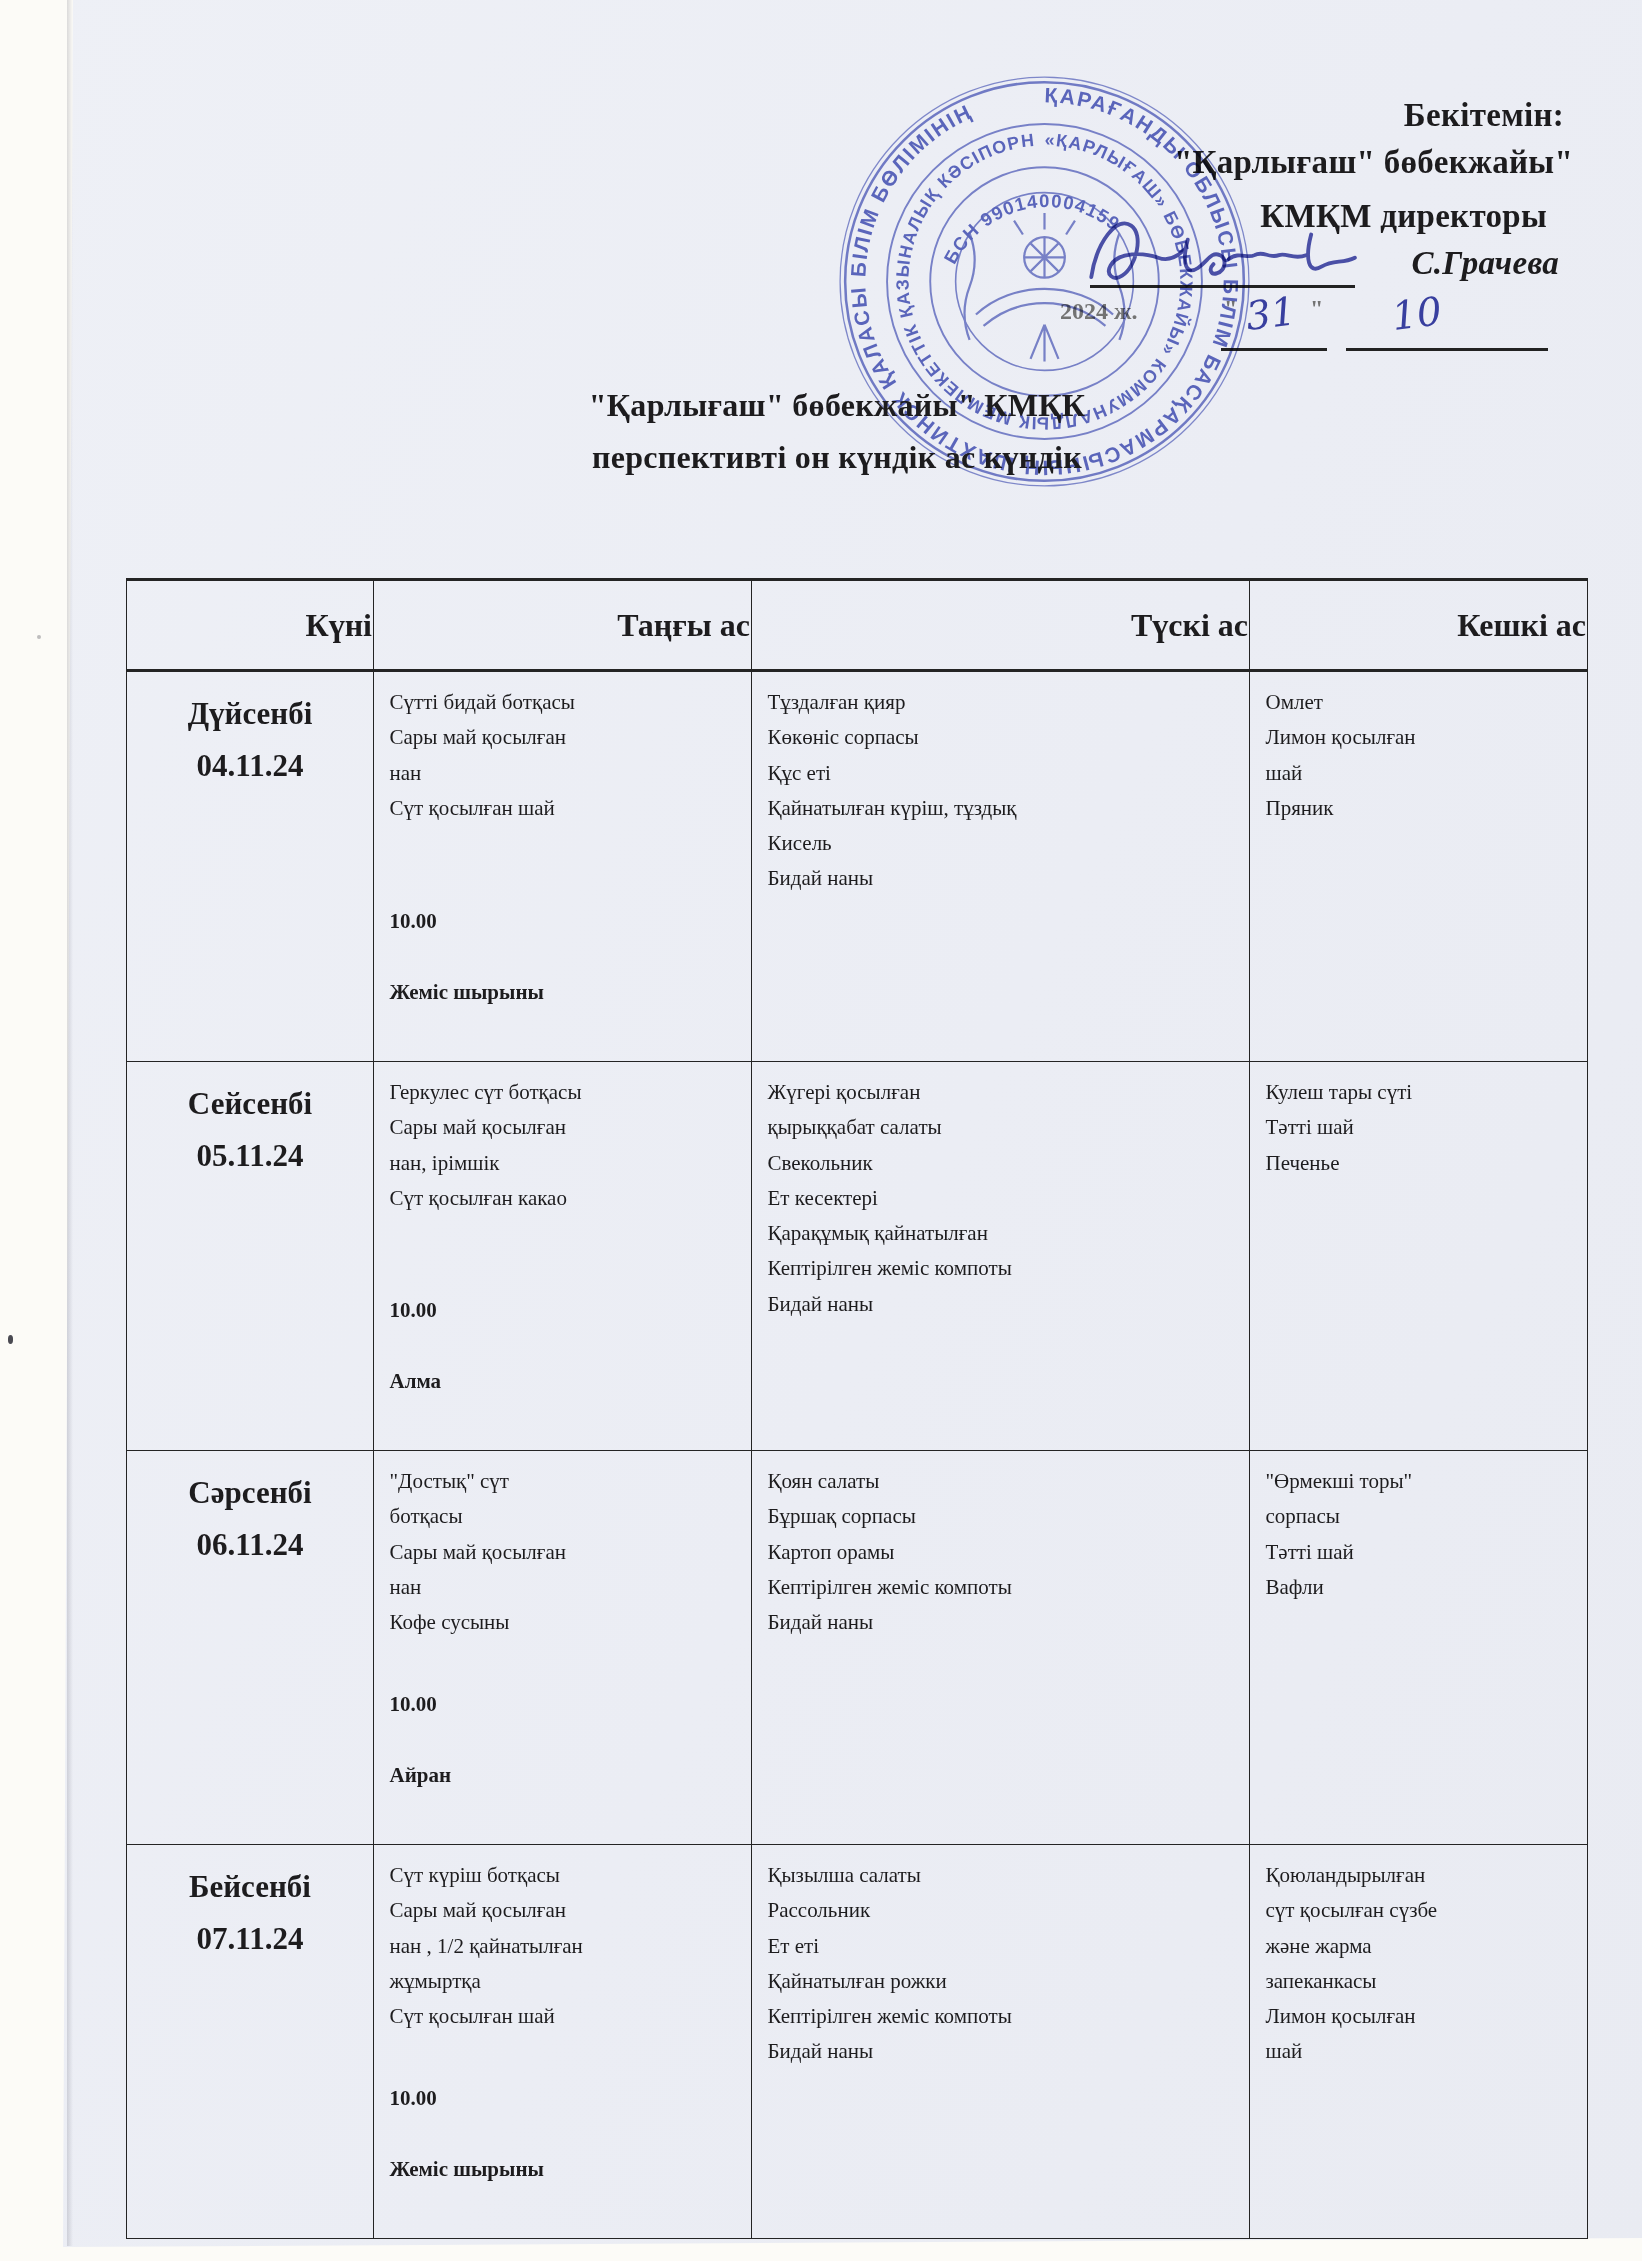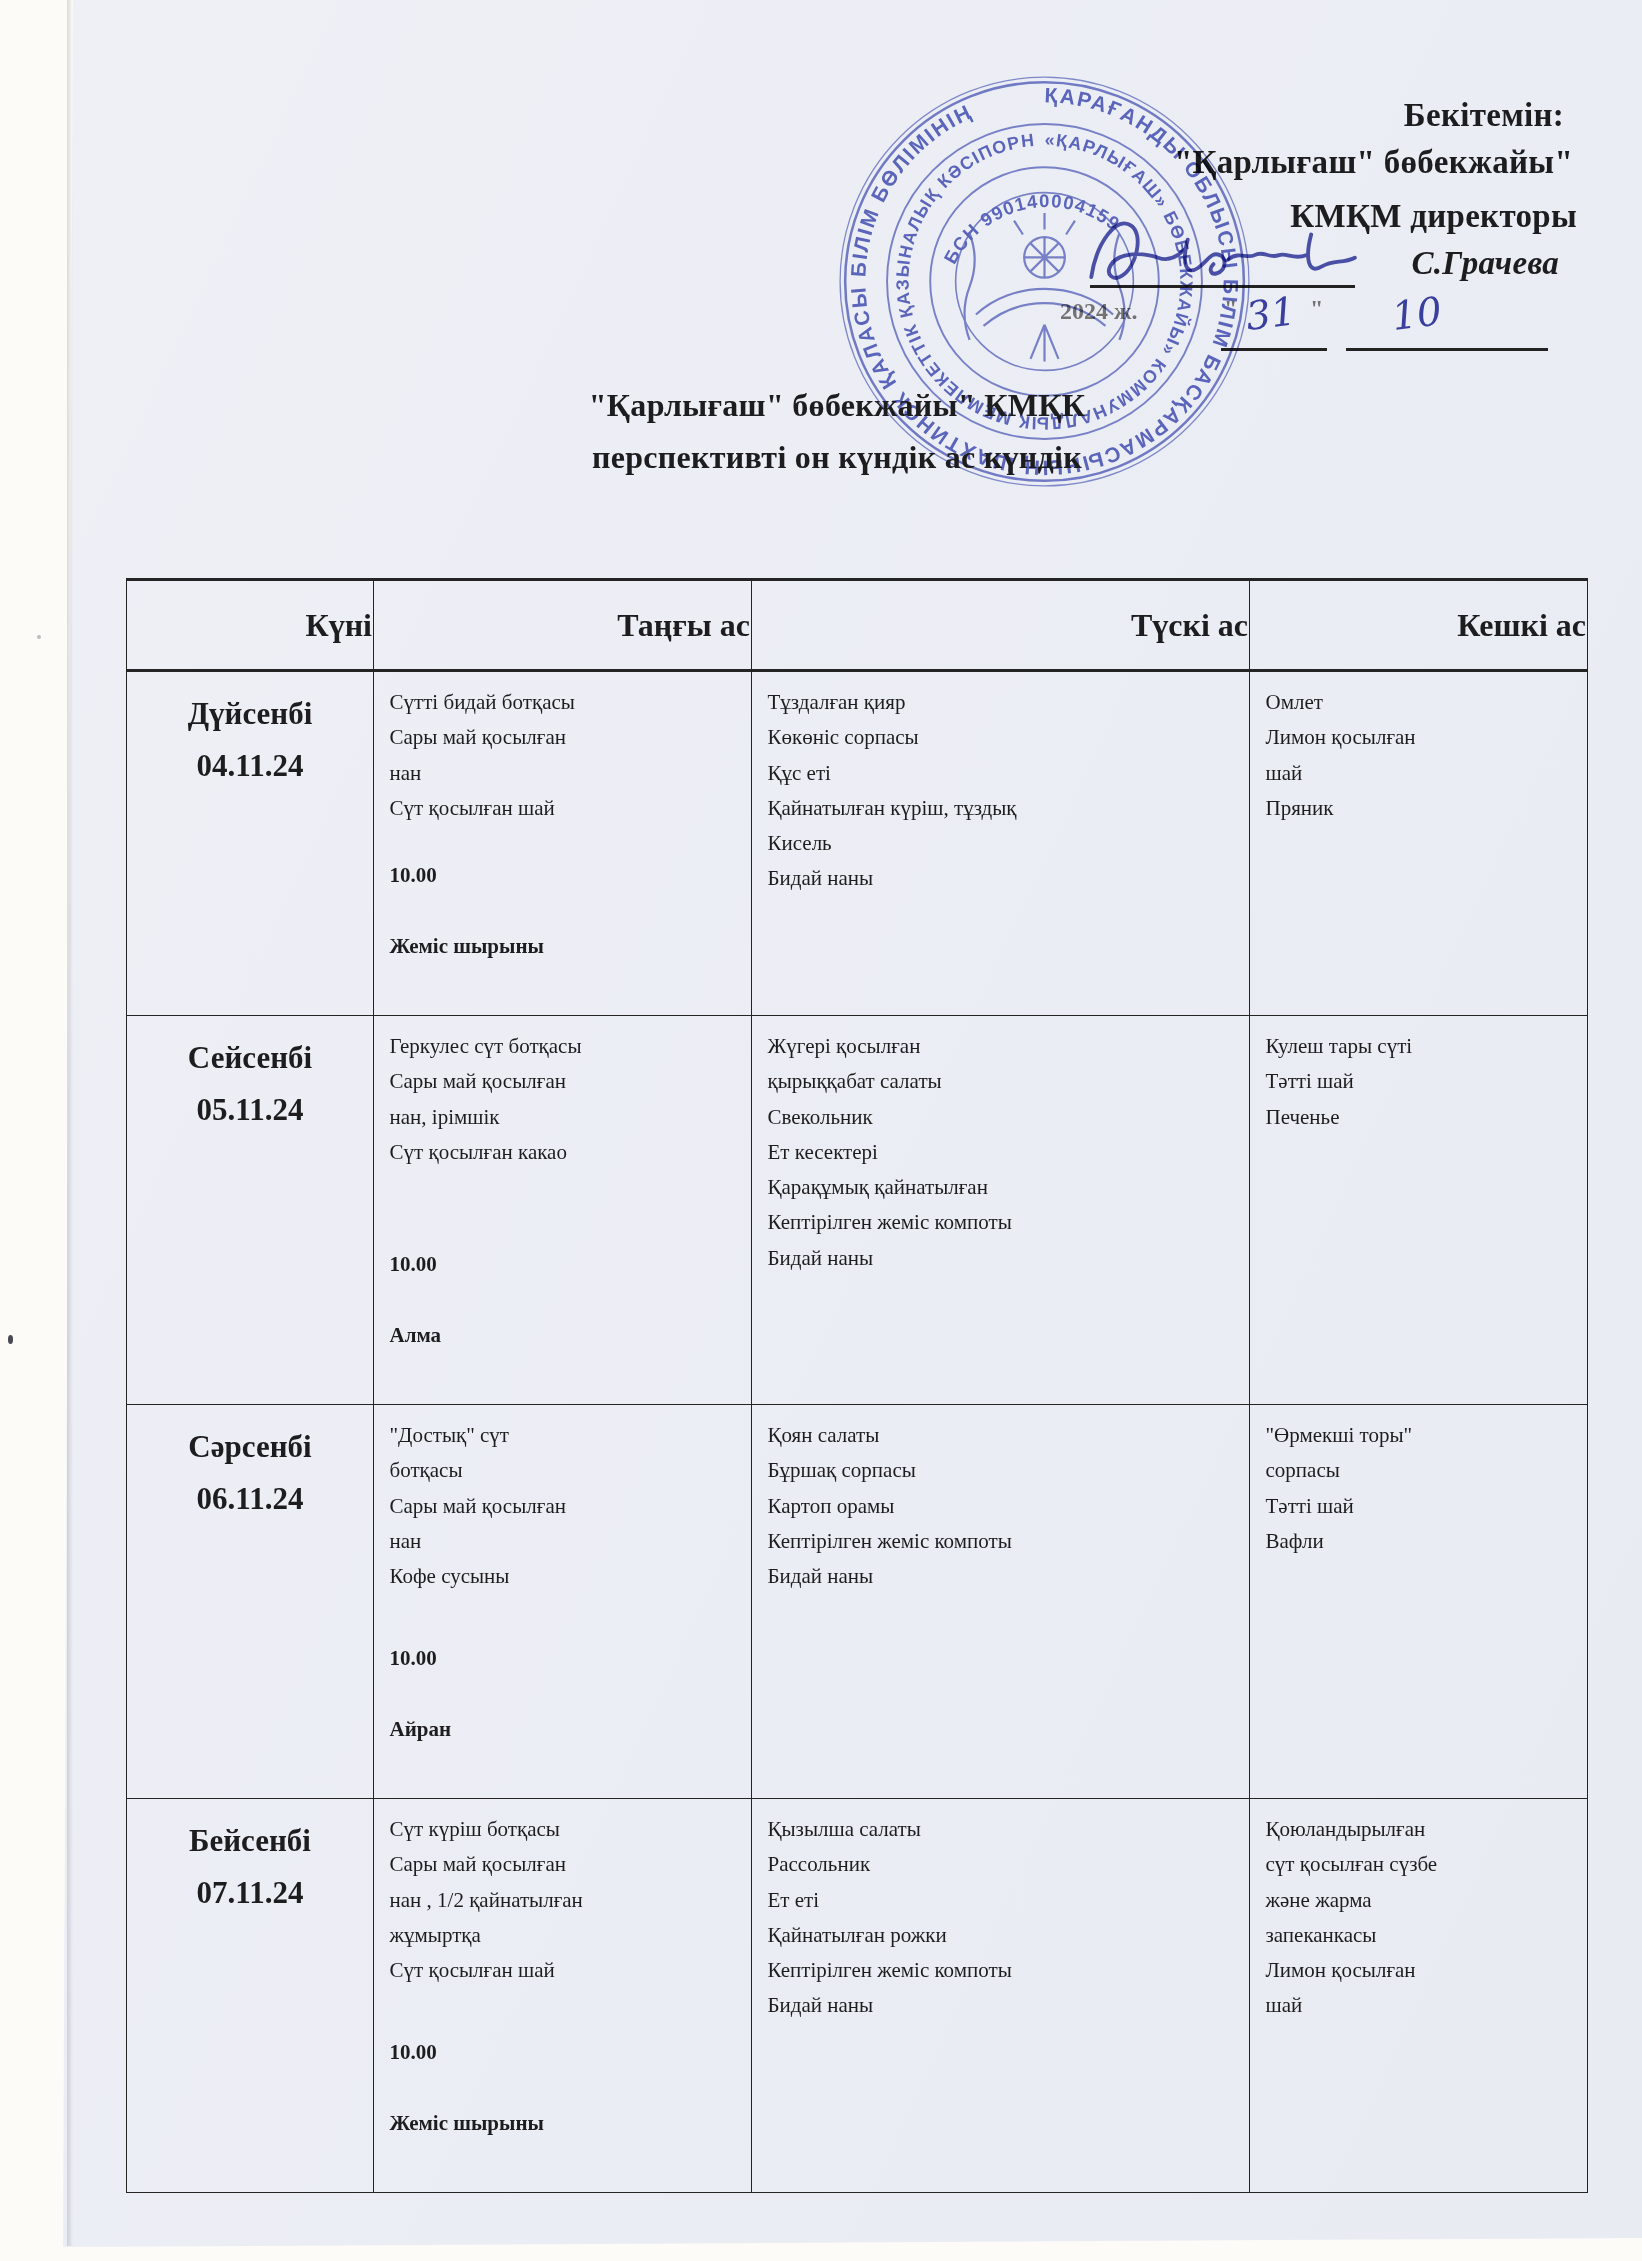--- a/index.html
+++ b/index.html
@@ -20,21 +20,21 @@
   .edge-shadow{
     position:absolute;left:67px;top:0;width:6.4px;height:2246px;
     background:linear-gradient(to right,rgba(100,100,115,.22),rgba(100,100,115,0));
   }
   .scan-speck{position:absolute;background:#4a4a52;border-radius:50%;}
 
   
   .appr{position:absolute;font-weight:bold;color:#1d1c1e;font-size:33px;letter-spacing:0.3px;white-space:nowrap;}
   .appr.l1{top:97px;right:79px;}
   .appr.l2{top:144px;right:70px;}
-  .appr.l3{top:198px;right:66px;}
+  .appr.l3{top:198px;right:96px;}
   .appr.l4{top:245px;right:84px;font-style:italic;}
   .sig-svg{position:absolute;left:1082px;top:205px;width:277px;height:90px;mix-blend-mode:multiply;}
   .sig-underline{position:absolute;left:1090px;top:285px;width:265px;height:2.6px;background:#222;}
   .date-part{position:absolute;font-weight:bold;color:#737373;font-size:24px;white-space:nowrap;}
   .date-year{left:1060px;top:298px;}
   .q-open{left:1224px;top:295px;}
   .q-close{left:1310px;top:295px;}
   .hand{
     position:absolute;color:#3d43a6;font-size:39px;font-style:italic;
     font-family:"DejaVu Serif", serif;transform:rotate(-7deg);mix-blend-mode:multiply;
@@ -68,21 +68,21 @@
     width:1460px;border-collapse:collapse;table-layout:fixed;
     color:#1d1c1e;
   }
   table.menu,table.menu th,table.menu td{border:1.9px solid #242424;}
   table.menu{border-top-width:3.9px;}
   table.menu th{
     font-size:32px;font-weight:bold;text-align:right;vertical-align:middle;
     border-bottom-width:3.2px;
   }
   thead tr{height:91px;}
-  tbody tr:nth-child(1){height:345px;}
+  tbody tr:nth-child(1){height:391px;}
   tbody tr:nth-child(2){height:389px;}
   tbody tr:nth-child(3){height:394px;}
   tbody tr:nth-child(4){height:394px;}
   td{vertical-align:top;}
   .day-cell{text-align:center;font-weight:bold;font-size:31px;line-height:1.68;padding-top:15.5px;}
   .meal-cell{position:relative;font-size:21px;line-height:1.68;padding:13px 9px 17px 15.5px;}
   .items{white-space:pre-line;}
   .snack{position:absolute;left:15.5px;bottom:15.5px;font-weight:bold;white-space:pre-line;line-height:1.68;}
 </style>
 </head>

